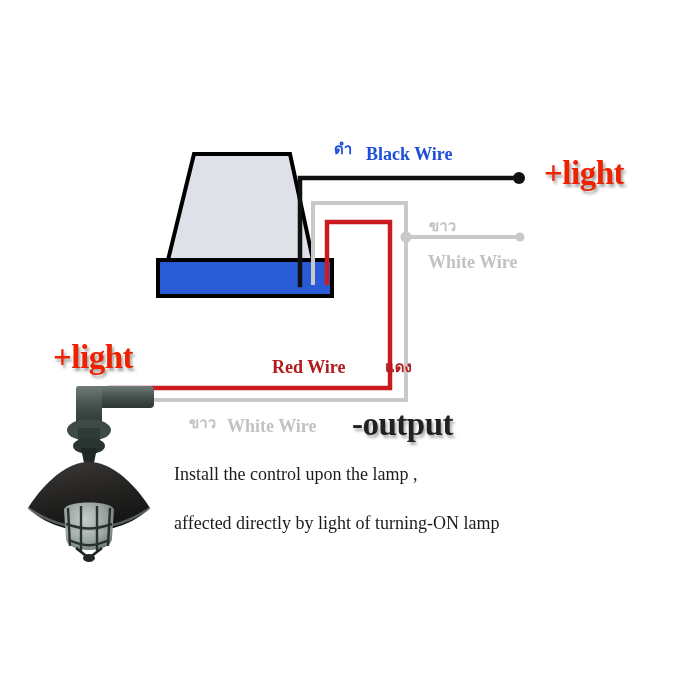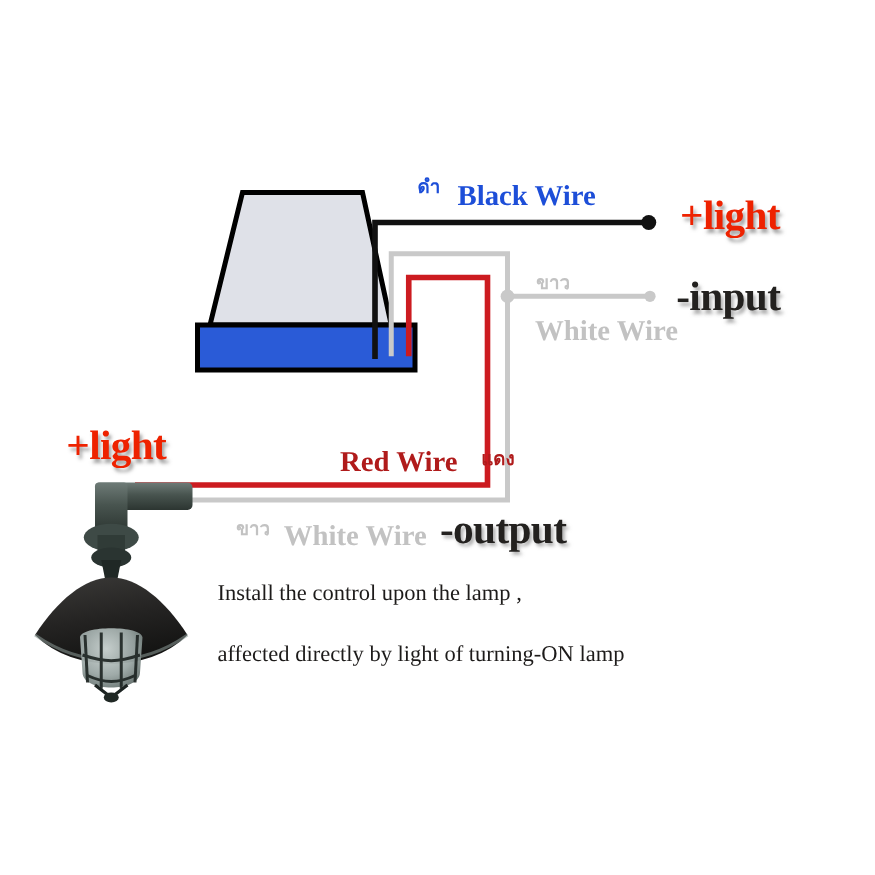--- a/index.html
+++ b/index.html
@@ -29,21 +29,21 @@
 
   .thai {
     font-family: "DejaVu Sans", sans-serif;
     font-size: 15px;
     font-weight: 700;
   }
 
   .wire-en {
     font-family: "Liberation Serif", serif;
     font-weight: 700;
-    font-size: 23px;
+    font-size: 18px;
     text-align: right;
   }
 
   .blacktxt { color: #1d4ed8; }
   .graytxt  { color: #c2c2c2; }
   .redtxt   { color: #b01b1b; margin-left: 44px; }
 
   
   .big {
     font-family: "Liberation Serif", serif;
@@ -163,21 +163,20 @@
   <div class="abs lbl wire-en graytxt" style="left:428px; top:253px;">White Wire</div>
 
   <div class="abs lbl wire-en redtxt" style="left:228px; top:358px;">Red Wire</div>
   <div class="abs lbl thai redtxt" style="left:341px; top:360px;">แดง</div>
 
   <div class="abs lbl thai graytxt" style="left:189px; top:416px;">ขาว</div>
   <div class="abs lbl wire-en graytxt" style="left:227px; top:417px;">White Wire</div>
 
   <div class="abs lbl big red" style="left:544px; top:157px;">+light</div>
 
-  <div class="abs lbl big dark" style="left:541px; top:222px;">-input</div>
 
   <div class="abs lbl big red" style="left:53px; top:341px;">+light</div>
 
   <div class="abs lbl big dark" style="left:352px; top:408px;">-output</div>
 
   <div class="abs instr" style="left:174px; top:464px;">Install the control upon the lamp ,</div>
   <div class="abs instr" style="left:174px; top:513px;">affected directly by light of turning-ON lamp</div>
 
 </div>
 

